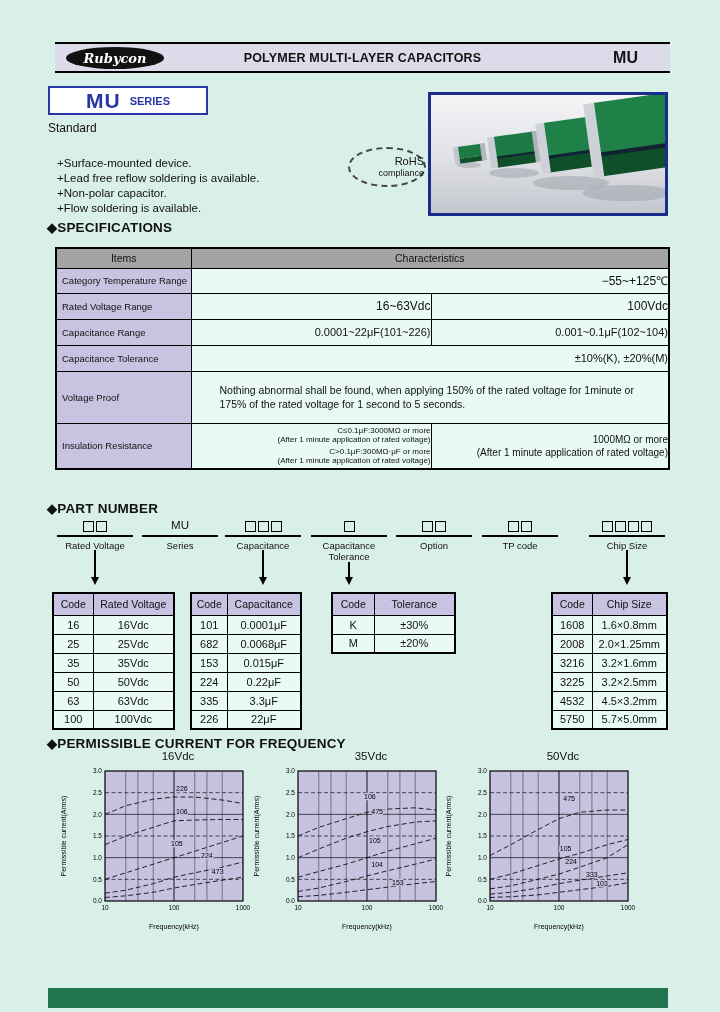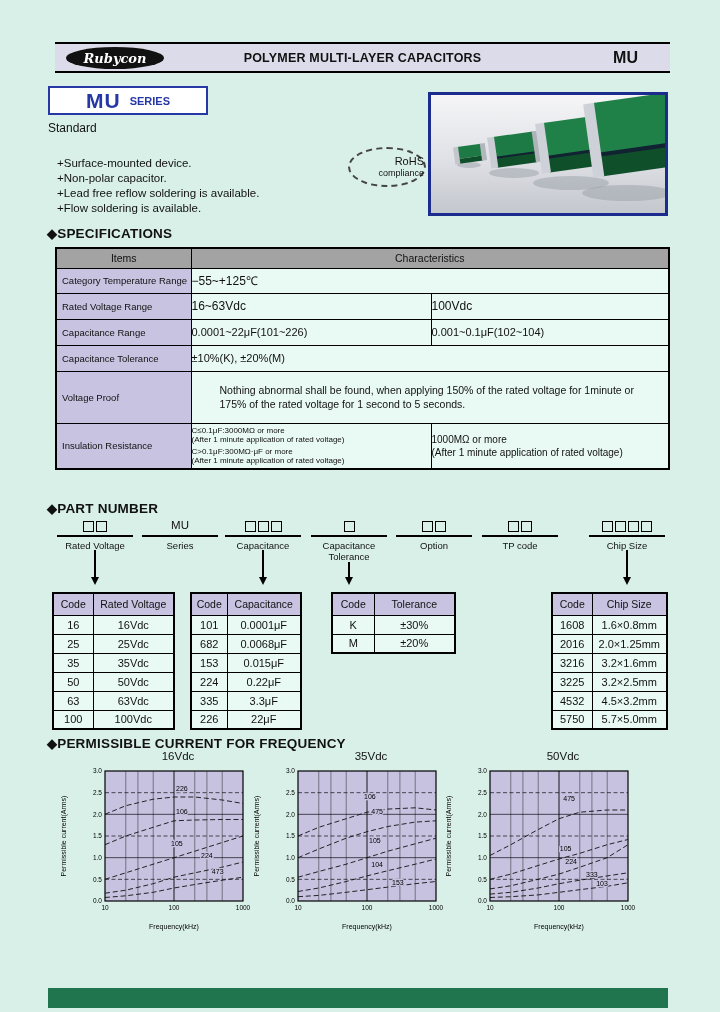--- a/index.html
+++ b/index.html
@@ -29,33 +29,33 @@
     align-items:flex-end; justify-content:center; line-height:12px; }
   .rohs .l1 { font-size:11px; } .rohs .l2 { font-size:9px; }
 
   
   .product { position:absolute; left:428px; top:92px; width:240px; height:124px;
     border:3px solid #1b2b8e; background:linear-gradient(180deg,#f5f5f7 0%,#dfe1e6 55%,#c3c6cd 100%); }
 
   
   .sec-head { position:absolute; font-size:13.5px; font-weight:bold; letter-spacing:.2px; }
   .sec-head .dia { font-size:13px; }
-  #h-spec { left:47px; top:226px; }
+  #h-spec { left:47px; top:220px; }
   #h-pn { left:47px; top:501px; }
   #h-perm { left:47px; top:736px; }
 
   
   table { border-collapse:collapse; table-layout:fixed; }
   td, th { border:1px solid #000; overflow:hidden; }
 
   .spec { position:absolute; left:55px; top:247px; width:613px; border:2px solid #000; }
   .spec td { font-size:11px; }
   .spec .lbl { background:#c8c3e1; font-size:9.5px; padding-left:5px; }
   .spec .hdr { background:#a3a3a3; text-align:center; font-size:10.5px; }
-  .spec .val { background:#e9f9f3; text-align:left; }
+  .spec .val { background:#e9f9f3; text-align:right; }
   .spec .small-note { font-size:8px; line-height:9.5px; }
   .spec .vp { text-align:left; padding:2px 26px 2px 28px; font-size:10.5px; line-height:14px; }
   .ir-group { margin:2px 0; }
 
   
   .pn-group { position:absolute; width:76px; text-align:center; top:518px; }
   .pn-boxrow { height:14px; display:flex; align-items:flex-end; justify-content:center; gap:2px; }
   .pn-box { width:11px; height:11px; border:1px solid #000; background:transparent; display:inline-block; }
   .pn-series-code { font-size:11.5px; line-height:13px; }
   .pn-line { border-bottom:2px solid #000; margin-top:3px; }
@@ -99,22 +99,22 @@
 
   <div class="series-box">
     <span class="big">MU</span>
     <span class="small">SERIES</span>
   </div>
 
   <div class="standard">Standard</div>
 
   <ul class="features">
     <li>+Surface-mounted device.</li>
+    <li>+Lead free reflow soldering is available.</li>
     <li>+Non-polar capacitor.</li>
-    <li>+Lead free reflow soldering is available.</li>
     <li>+Flow soldering is available.</li>
   </ul>
 
   <div class="rohs">
     <span class="l1">RoHS</span>
     <span class="l2">compliance</span>
   </div>
 
   <div class="product">
     <svg width="234" height="118" viewBox="0 0 234 118">
@@ -380,21 +380,21 @@
     <tbody>
         <tr>
           <td class="h">Code</td>
           <td class="h">Chip Size</td>
         </tr>
     <tr>
           <td>1608</td>
           <td>1.6×0.8mm</td>
         </tr>
     <tr>
-          <td>2016</td>
+          <td>2008</td>
           <td>2.0×1.25mm</td>
         </tr>
     <tr>
           <td>3216</td>
           <td>3.2×1.6mm</td>
         </tr>
     <tr>
           <td>3225</td>
           <td>3.2×2.5mm</td>
         </tr>

